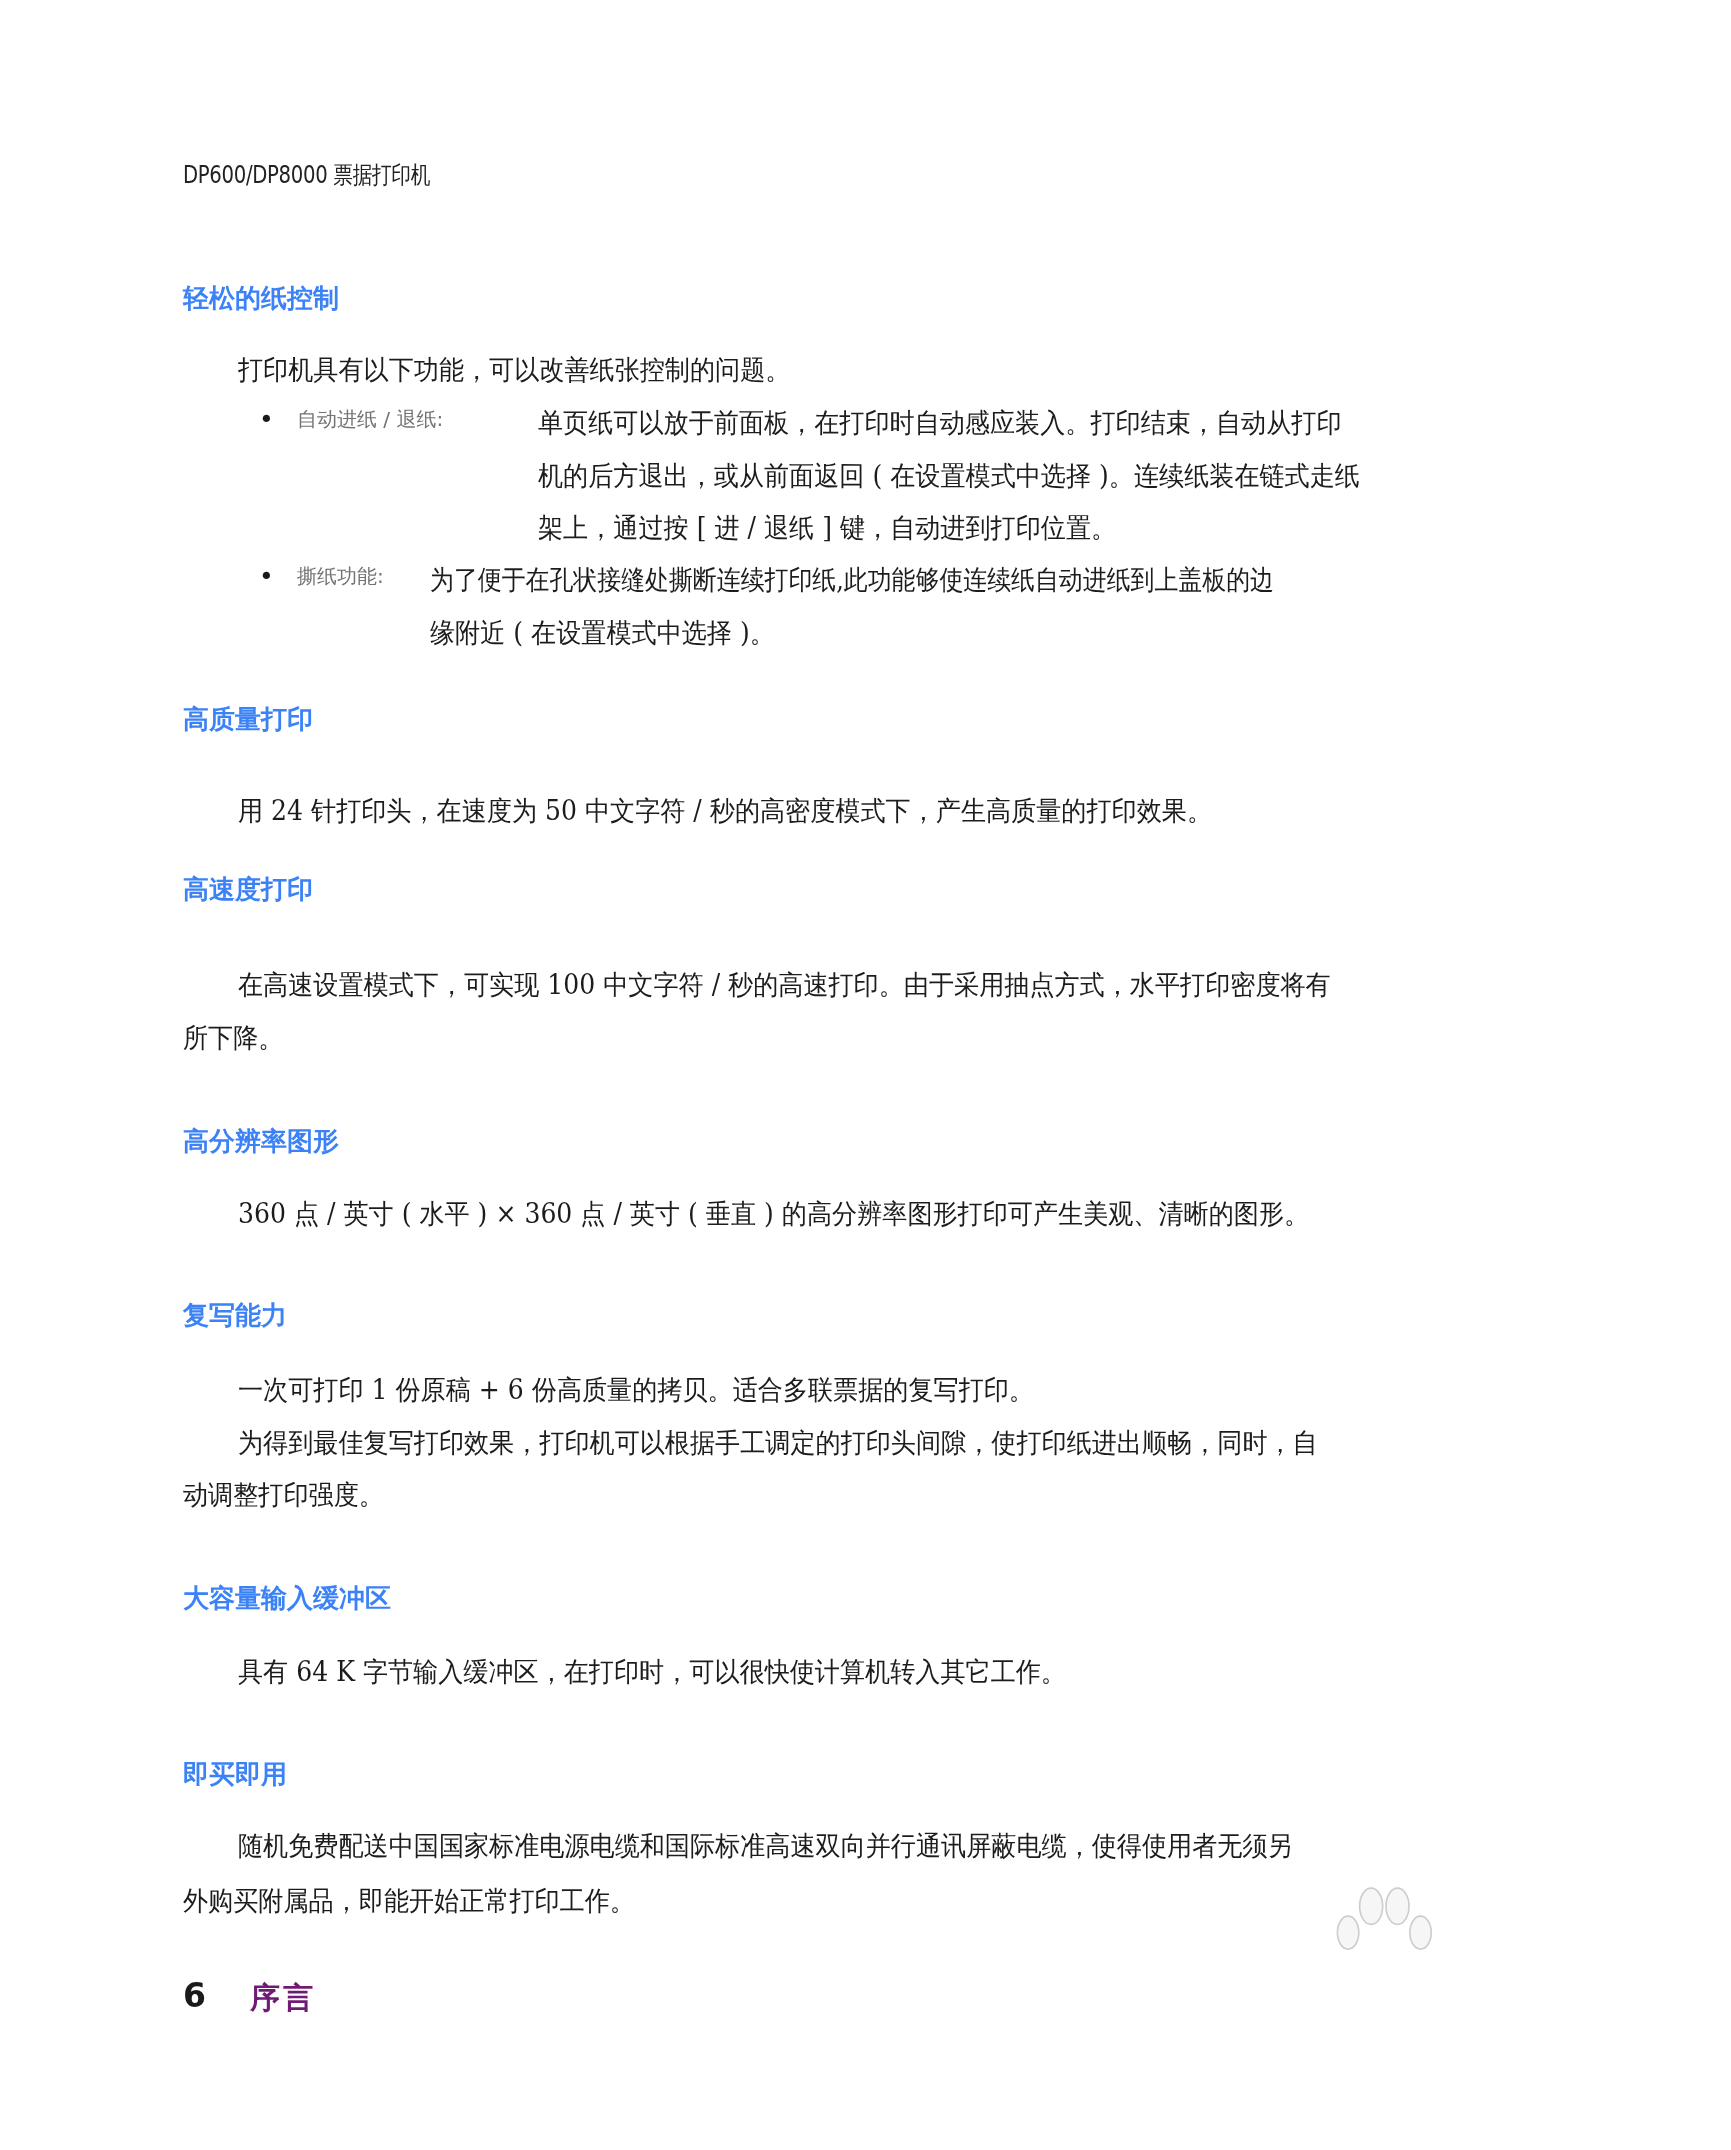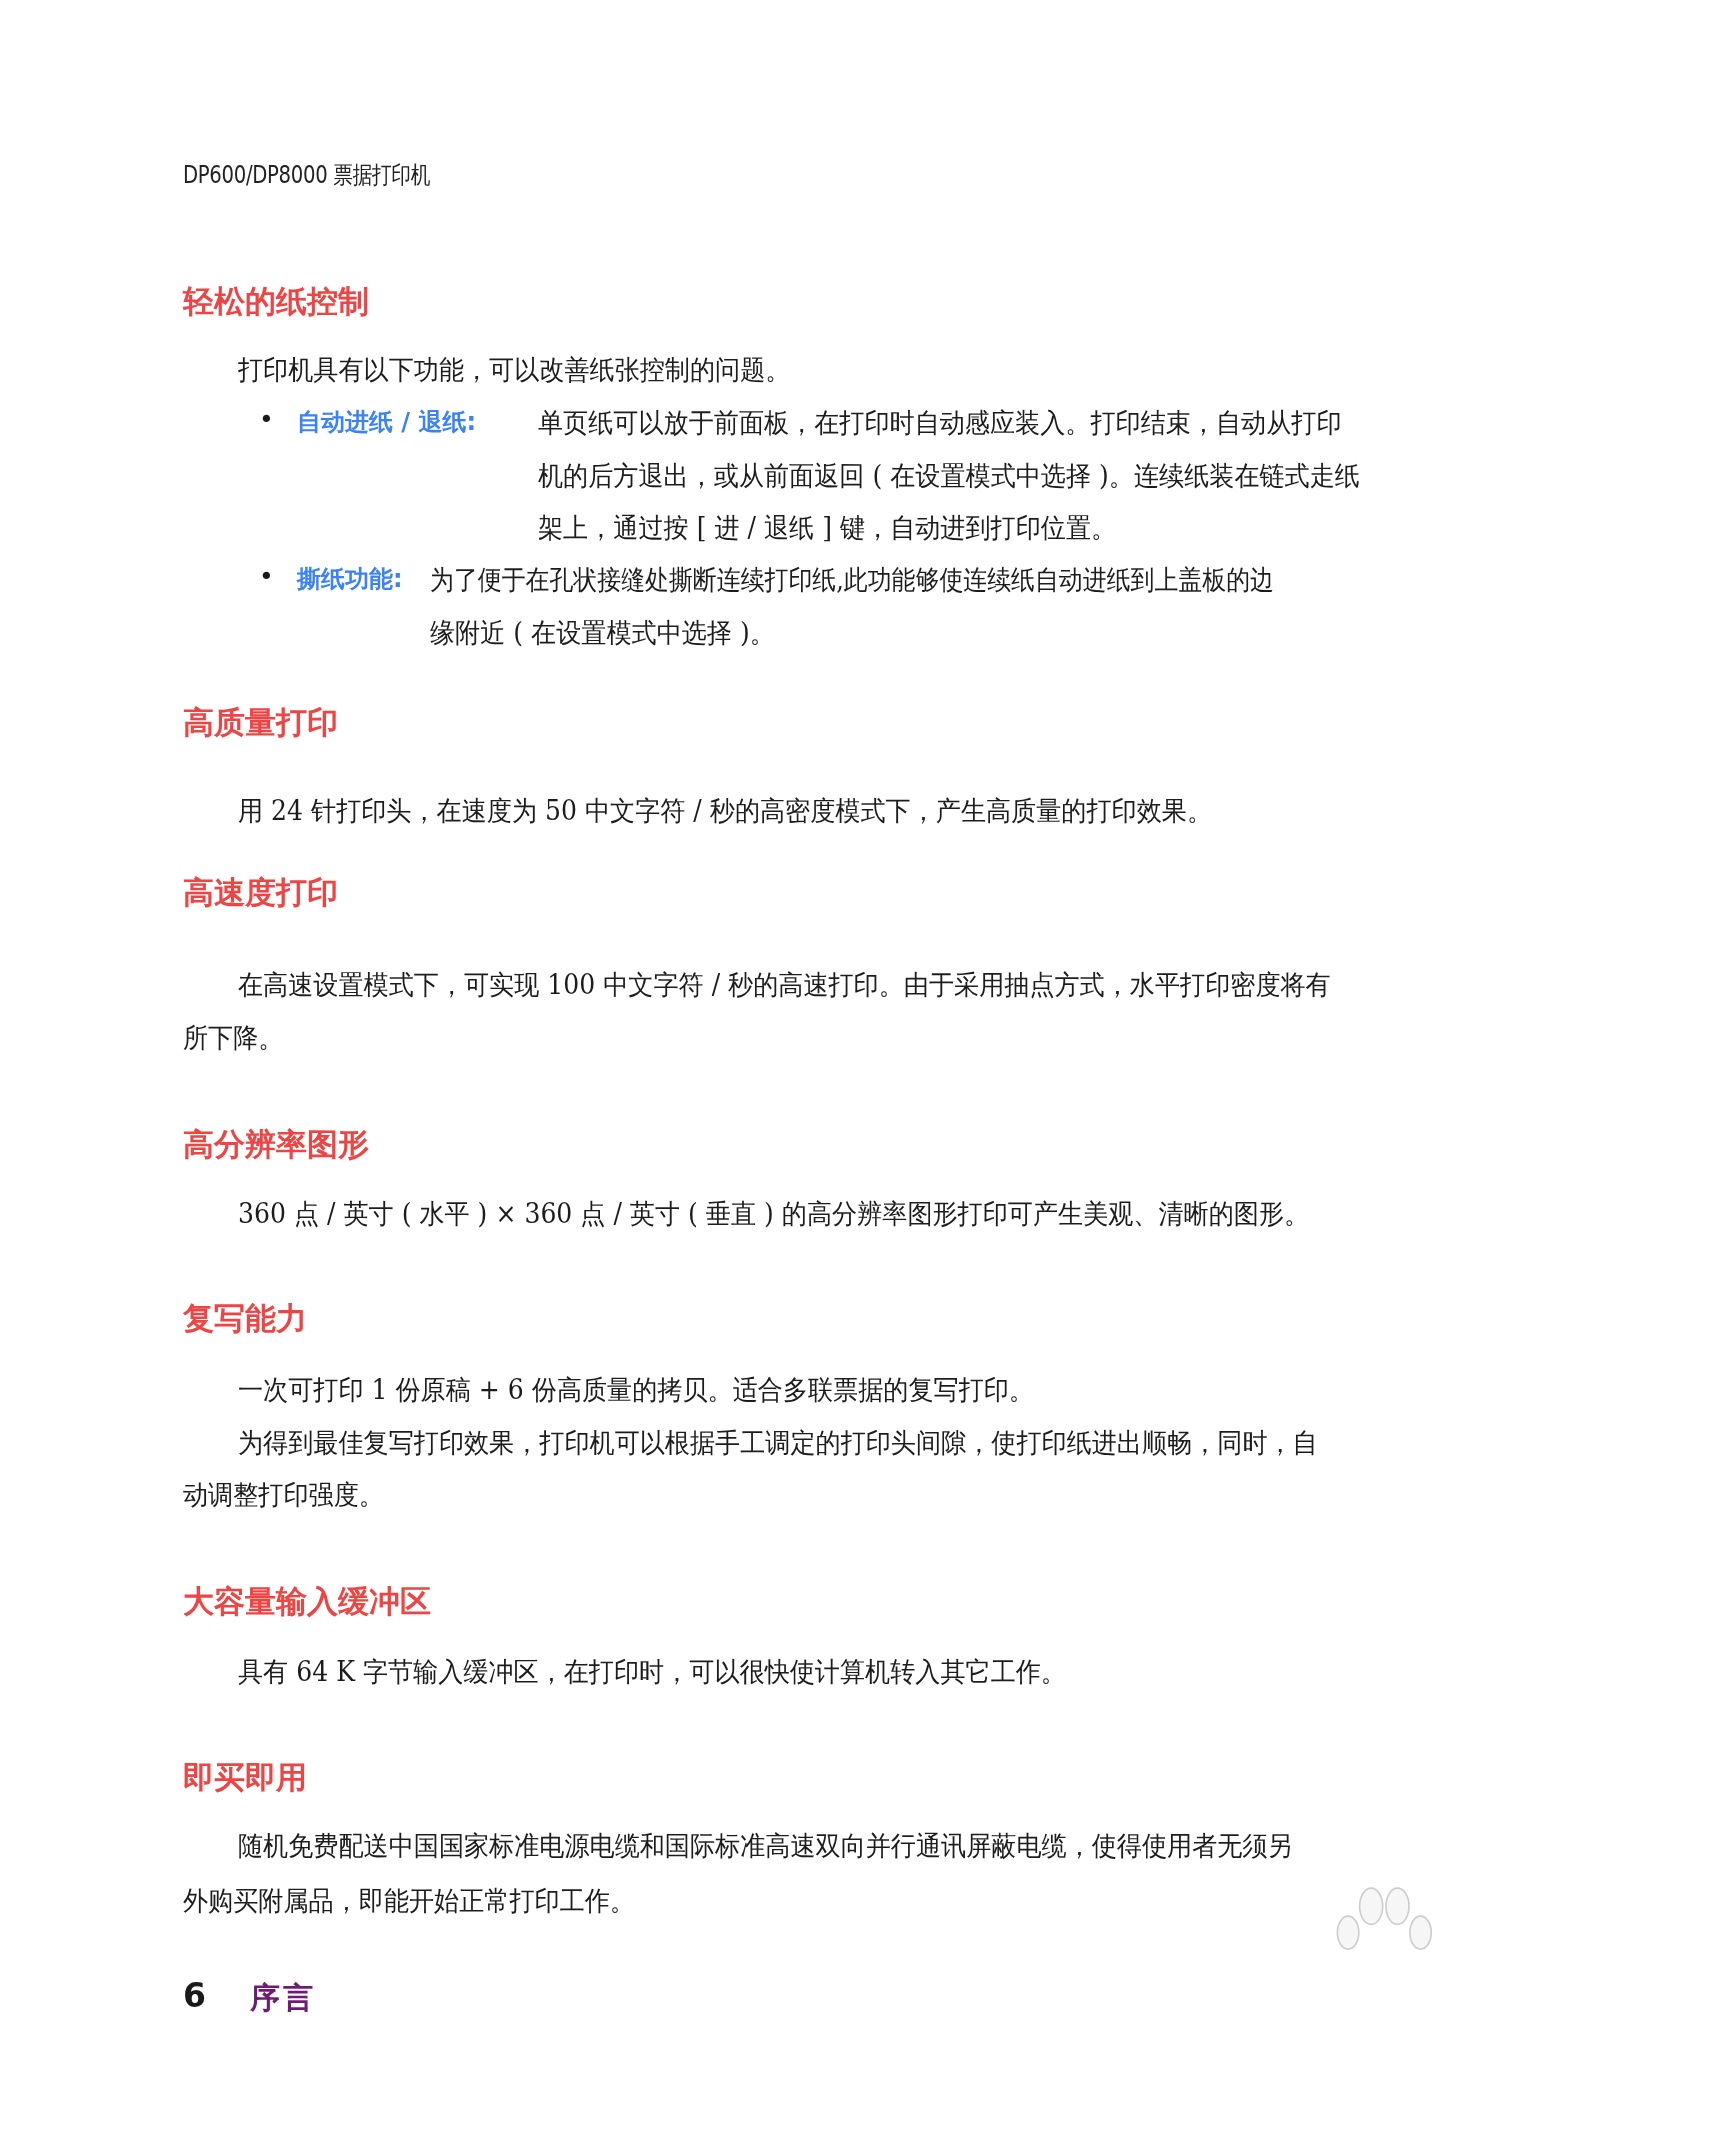--- a/index.html
+++ b/index.html
@@ -11,29 +11,29 @@
   .abs { position: absolute; white-space: nowrap; }
   .running-header {
     left: 183px; top: 159px;
     font-family: "DejaVu Sans", "Liberation Sans", sans-serif;
     font-size: 24px; letter-spacing: -0.4px; color: #222;
     transform: scaleX(0.82); transform-origin: left top;
   }
   .h2 {
     left: 183px;
     font-family: "DejaVu Sans", "Liberation Sans", sans-serif;
-    font-weight: bold; font-size: 31px; color: #ef4444;
+    font-weight: bold; font-size: 26px; color: #3b82f6;
   }
   .p {
     font-size: 27px; line-height: 33px; color: #1c1c1c;
     transform: scaleX(0.93); transform-origin: left top;
   }
   .label {
     font-family: "DejaVu Sans", "Liberation Sans", sans-serif;
-    font-weight: bold; font-size: 24px; color: #3b82f6;
+    font-weight: normal; font-size: 20px; color: #737373;
   }
   .bullet-dot {
     font-family: "DejaVu Sans", "Liberation Sans", sans-serif;
     font-size: 25px; color: #1a1a1a;
   }
   .footer-num {
     left: 183px; top: 1976px;
     font-family: "DejaVu Sans", "Liberation Sans", sans-serif;
     font-weight: bold; font-size: 33px; color: #1a1a1a;
   }

